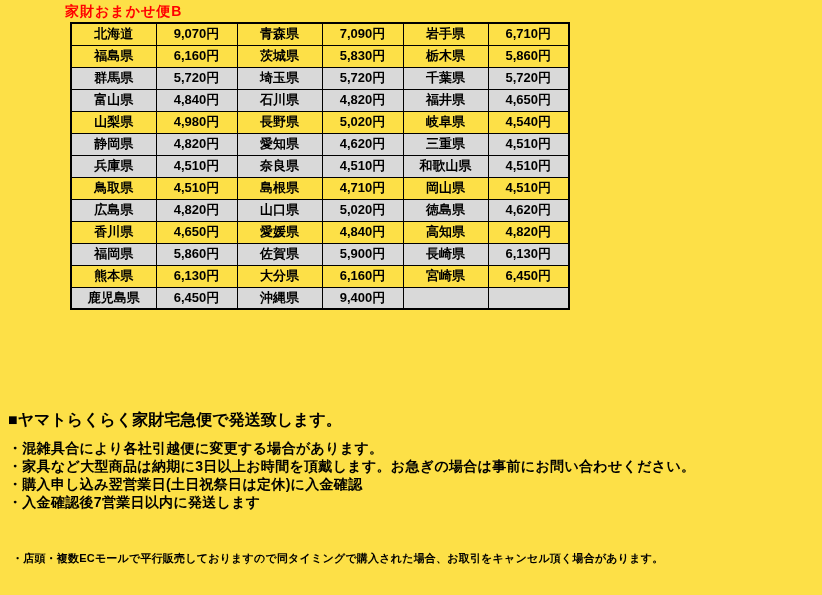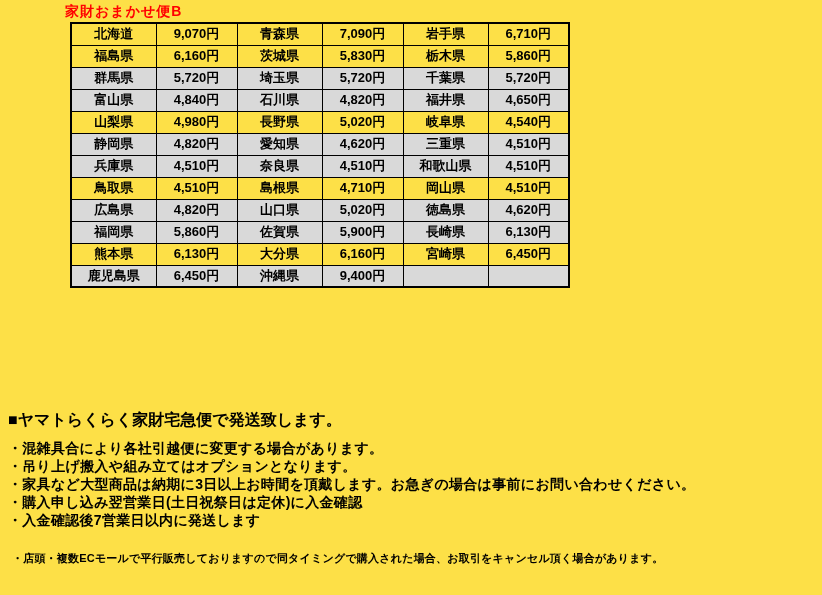--- a/index.html
+++ b/index.html
@@ -126,20 +126,28 @@
           <td class="price-cell">4,510円</td>
         </tr>
         <tr class="shaded">
           <td class="pref-cell">広島県</td>
           <td class="price-cell">4,820円</td>
           <td class="pref-cell">山口県</td>
           <td class="price-cell">5,020円</td>
           <td class="pref-cell">徳島県</td>
           <td class="price-cell">4,620円</td>
         </tr>
+        <tr>
+          <td class="pref-cell">香川県</td>
+          <td class="price-cell">4,650円</td>
+          <td class="pref-cell">愛媛県</td>
+          <td class="price-cell">4,840円</td>
+          <td class="pref-cell">高知県</td>
+          <td class="price-cell">4,820円</td>
+        </tr>
         <tr class="shaded">
           <td class="pref-cell">福岡県</td>
           <td class="price-cell">5,860円</td>
           <td class="pref-cell">佐賀県</td>
           <td class="price-cell">5,900円</td>
           <td class="pref-cell">長崎県</td>
           <td class="price-cell">6,130円</td>
         </tr>
         <tr>
           <td class="pref-cell">熊本県</td>
@@ -158,21 +166,20 @@
           <td class="price-cell"></td>
         </tr>
       </tbody>
   </table>
 
   <div class="notes">
     <div class="notes-heading">■ヤマトらくらく家財宅急便で発送致します。</div>
 
     <div class="bullet-list" id="bullet-list">
         <div class="bullet-line">・混雑具合により各社引越便に変更する場合があります。</div>
-        <div class="bullet-line">・吊り上げ搬入や組み立てはオプションとなります。</div>
         <div class="bullet-line">・家具など大型商品は納期に3日以上お時間を頂戴します。お急ぎの場合は事前にお問い合わせください。</div>
         <div class="bullet-line">・購入申し込み翌営業日(土日祝祭日は定休)に入金確認</div>
         <div class="bullet-line">・入金確認後7営業日以内に発送します</div>
       </div>
 
     <div class="footnote">・店頭・複数ECモールで平行販売しておりますので同タイミングで購入された場合、お取引をキャンセル頂く場合があります。</div>
   </div>
 
 </div>
 

